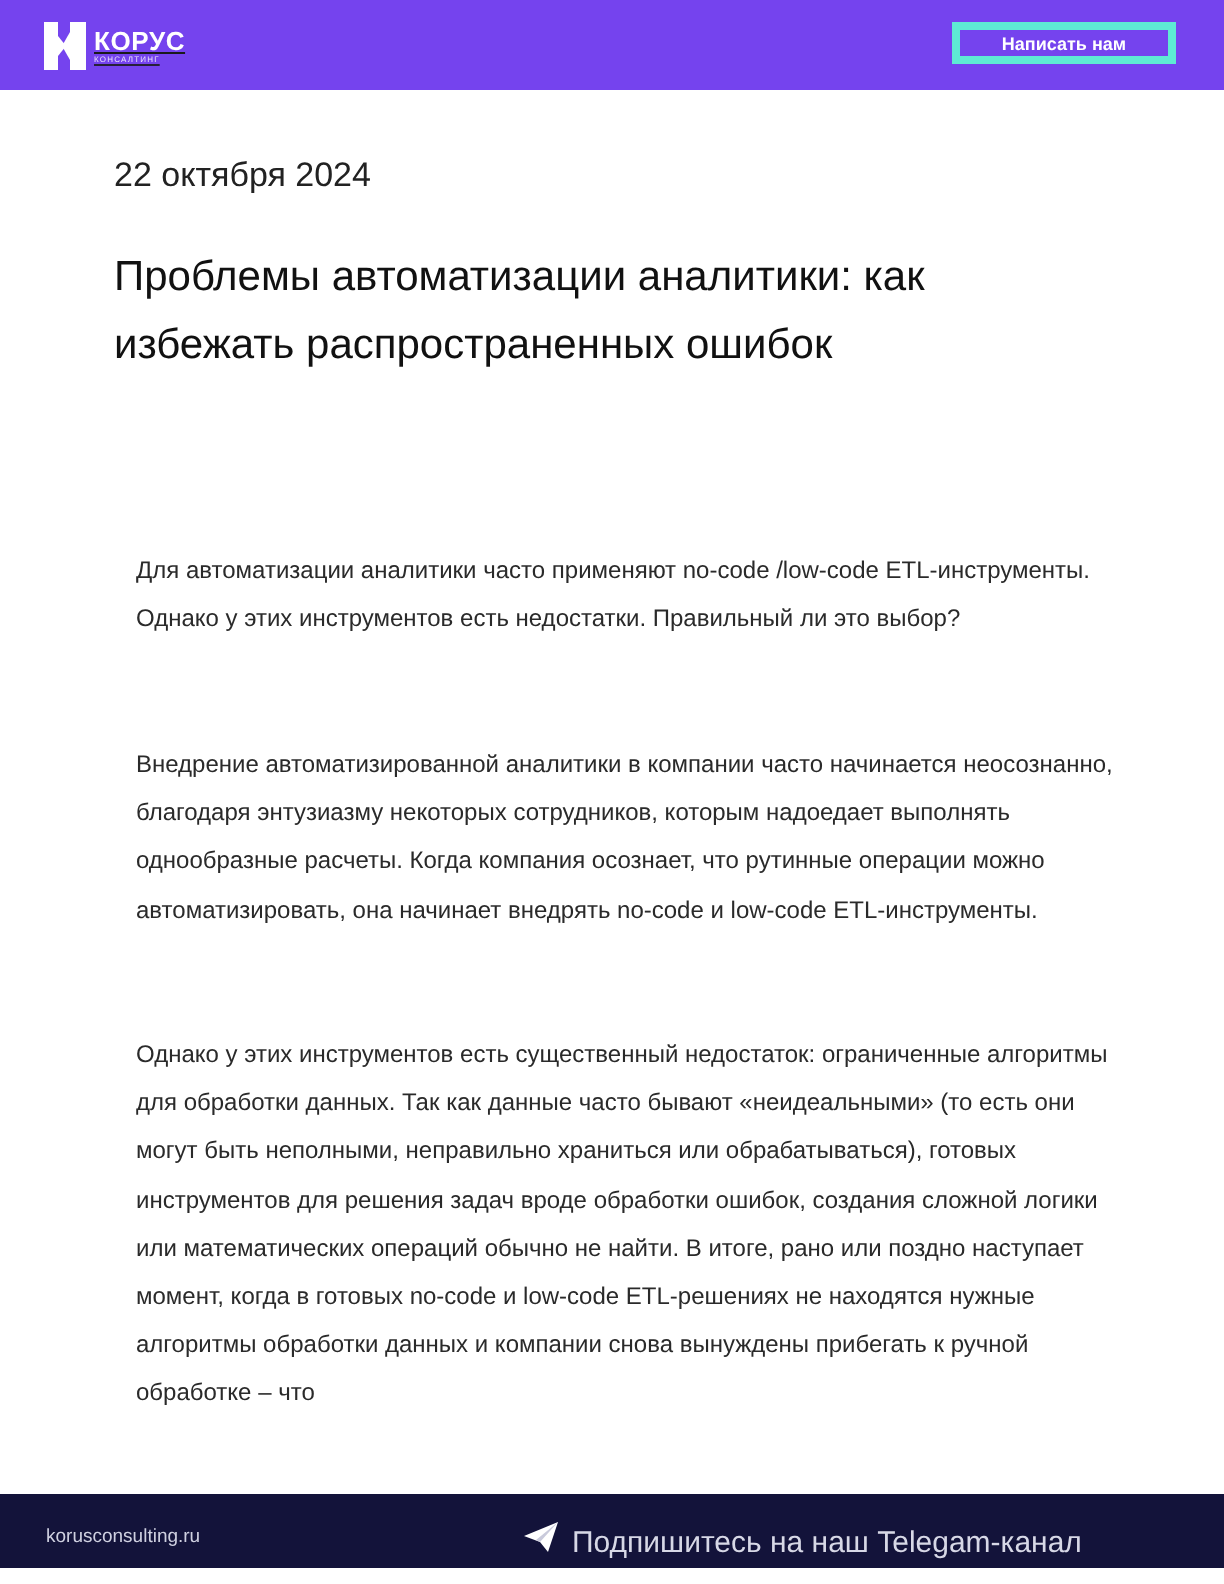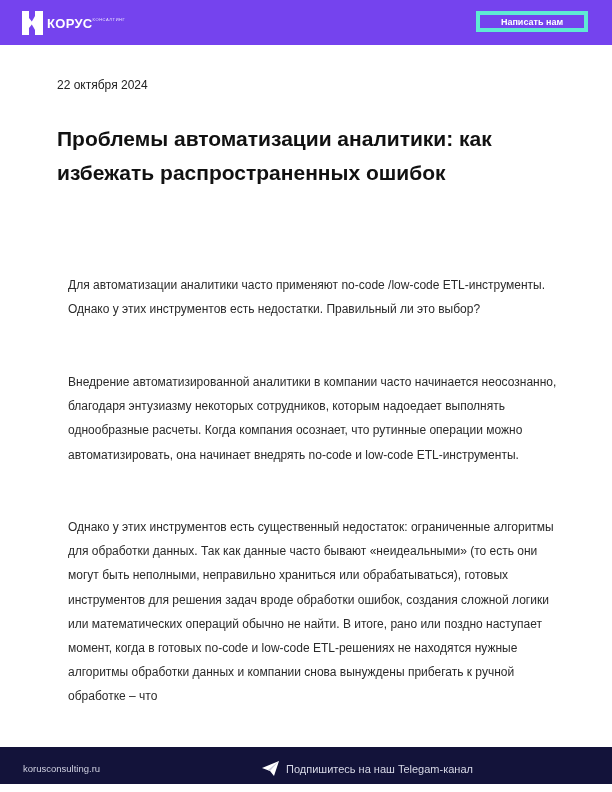--- a/index.html
+++ b/index.html
@@ -8,48 +8,48 @@
     background: #ffffff;
     font-family: "Liberation Sans", "DejaVu Sans", sans-serif;
     color: #1a1a1a;
   }
   .header {
     position: absolute; left: 0; top: 0; width: 612px; height: 45px;
     background: #7543ee;
   }
   .logo { position: absolute; left: 22px; top: 11px; height: 24px; display: flex; align-items: center; }
   .logo-mark { width: 21px; height: 24px; }
-  .logo-text { margin-left: 4px; display: flex; flex-direction: row; }
+  .logo-text { margin-left: 4px; display: flex; flex-direction: column; text-decoration: underline; }
   .logo-name { color: #fff; font-weight: bold; font-size: 13px; letter-spacing: 0.3px; line-height: 13px; }
   .logo-sub { color: #fff; font-size: 4px; letter-spacing: 0.6px; line-height: 6px; opacity: 0.85; }
   .header-btn {
     position: absolute; left: 476px; top: 11px; width: 112px; height: 21px;
     border: 4px solid #5eead4; box-sizing: border-box;
     color: #fff; font-size: 9px; font-weight: bold;
     display: flex; align-items: center; justify-content: center;
     background: transparent;
   }
   .content { position: absolute; left: 57px; top: 0; width: 500px; }
-  .date { position: absolute; top: 78px; left: 0; font-size: 12px; color: #222; }
+  .date { position: absolute; top: 78px; left: 0; font-size: 17px; color: #222; }
   .title {
     position: absolute; top: 122px; left: 0; width: 500px;
-    font-size: 21px; font-weight: bold; line-height: 34px; color: #111;
+    font-size: 21px; font-weight: normal; line-height: 34px; color: #111;
     margin: 0;
   }
   .para {
     position: absolute; left: 0; width: 500px;
     font-size: 12px; line-height: 24.2px; color: #2a2a2a; margin: 11px;
   }
   .footer {
     position: absolute; left: 0; top: 747px; width: 612px; height: 37px;
     background: #13133a;
   }
   .footer-site { position: absolute; left: 23px; top: 16px; color: #cfd0e0; font-size: 9.5px; }
   .tg-icon { position: absolute; left: 262px; top: 14px; width: 17px; height: 15px; }
-  .tg-text { position: absolute; left: 286px; top: 16px; color: #d7d8e6; font-size: 11px; }
+  .tg-text { position: absolute; left: 286px; top: 16px; color: #d7d8e6; font-size: 15px; }
   .footer-btn {
     position: absolute; left: 475px; top: 10px; width: 113px; height: 22px;
     border: 1px solid #d8d8e8; box-sizing: border-box;
     color: #fff; font-size: 9px; font-weight: bold;
     display: flex; align-items: center; justify-content: center;
   }
 </style>
 </head>
 <body>
 

